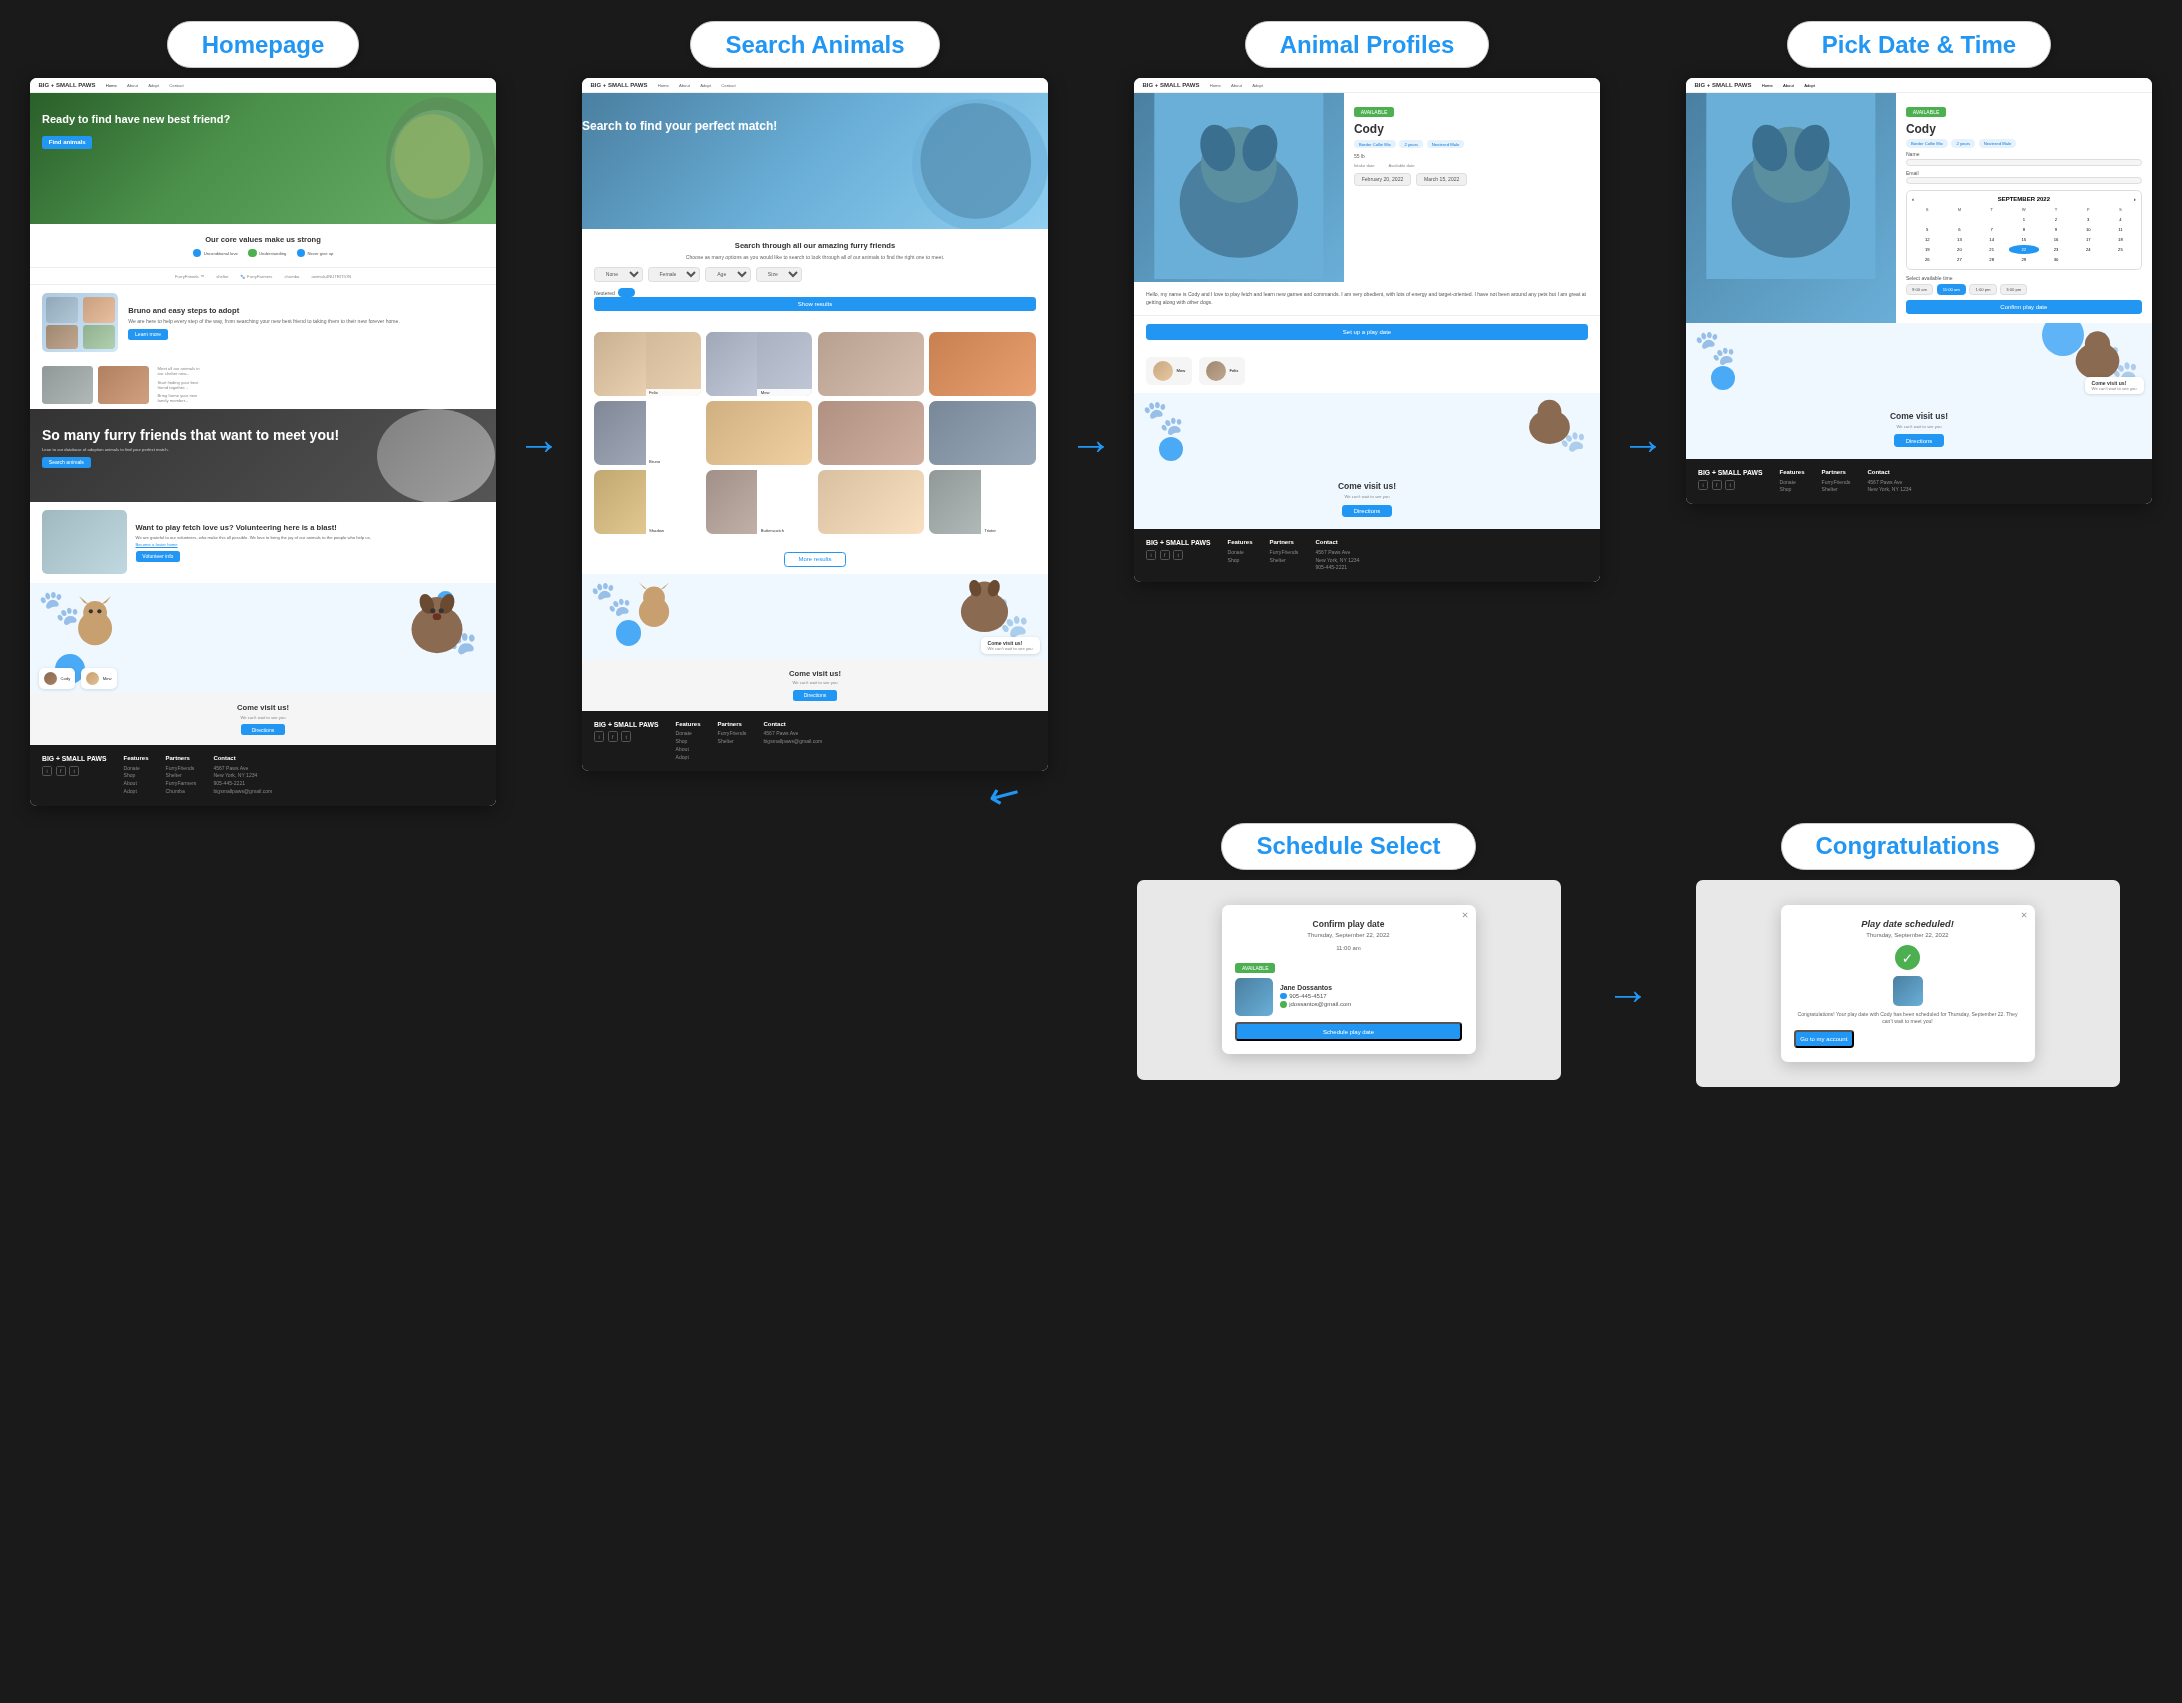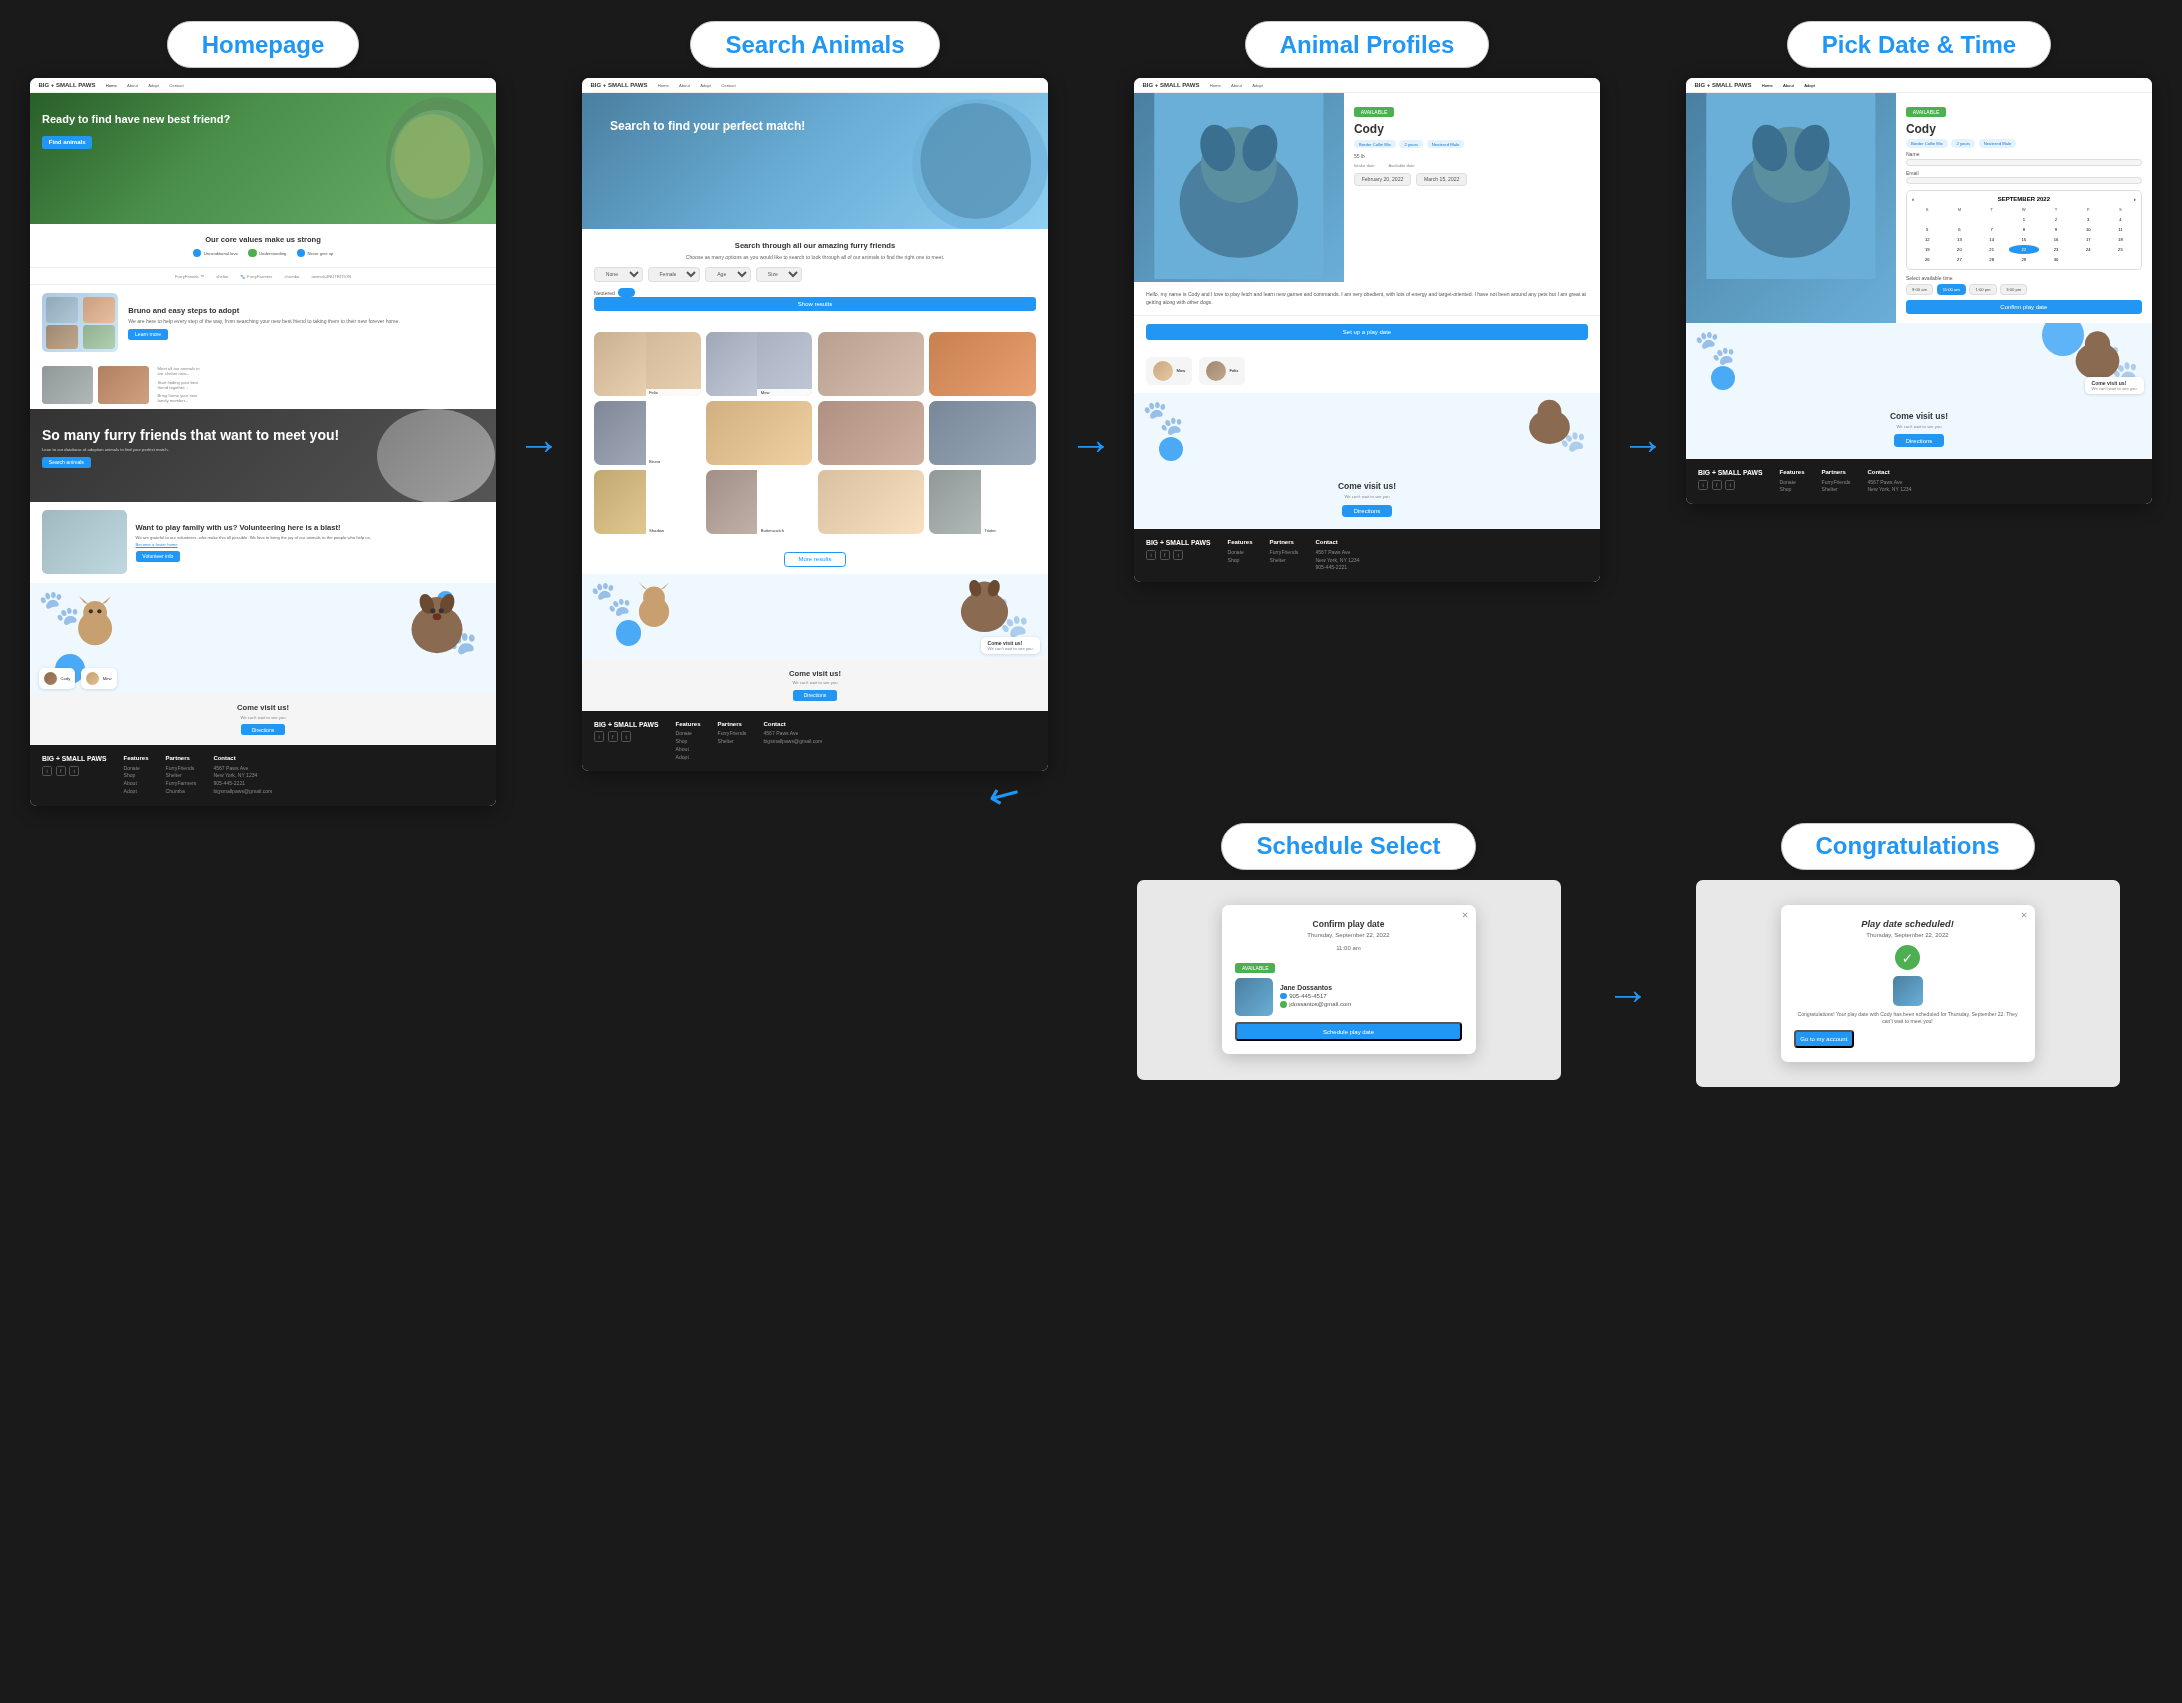--- a/index.html
+++ b/index.html
@@ -182,21 +182,21 @@
       gap: 10.2px;
       color: #666;
     }
     .search-mockup .nav-logo { font-weight: bold; font-size: 6px; color: #333; }
 
     .search-mockup .hero {
       background: linear-gradient(135deg, #4a7fa0 0%, #6aafd8 50%, #90cff0 100%);
       height: 136px; position: relative; overflow: hidden;
     }
     .search-mockup .hero-text {
-      position: absolute; left: 28px; top: 25.4px;
+      position: absolute; left: 0; top: 25.4px;
       color: white; z-index: 2;
     }
     .search-mockup .hero-text h2 { font-size: 12px; font-weight: bold; line-height: 1.3; }
 
     .search-mockup .search-section {
       padding: 12px;
     }
     .search-mockup .search-section h3 { font-size: 7.6px; text-align: center; color: #333; margin-bottom: 3.4px; }
     .search-mockup .search-section p { font-size: 5.1px; text-align: center; color: #666; margin-bottom: 6.8px; }
     .search-mockup .filters {
@@ -688,21 +688,21 @@
           <div class="furry-text">
             <h3>So many furry friends that want to meet you!</h3>
             <p style="font-size:4.2px;color:#ccc;">Lean to our database of adoption animals to find your perfect match.</p>
             <div class="furry-btn">Search animals</div>
           </div>
         </div>
 
         <div class="volunteer-section">
           <div class="vol-img"></div>
           <div class="vol-text">
-            <h3>Want to play family with us? Volunteering here is a blast!</h3>
+            <h3>Want to play fetch love us? Volunteering here is a blast!</h3>
             <p style="font-size:4.2px;color:#666;line-height:1.4;">We are grateful to our volunteers, who make this all possible. We love to bring the joy of our animals to the people who help us.</p>
             <p style="font-size:4.2px;color:#2196F3;text-decoration:underline;margin-top:1.7px;">Become a foster home</p>
             <div class="vol-btn">Volunteer info</div>
           </div>
         </div>
 
         <div style="position:relative;height:110px;background:#f0f8ff;overflow:hidden;">
 
           <span style="position:absolute;top:4.2px;left:8.5px;font-size:34px;color:#c8dff0;opacity:0.4;">🐾</span>
           <span style="position:absolute;top:25.4px;right:17px;font-size:42px;color:#c8dff0;opacity:0.4;">🐾</span>

